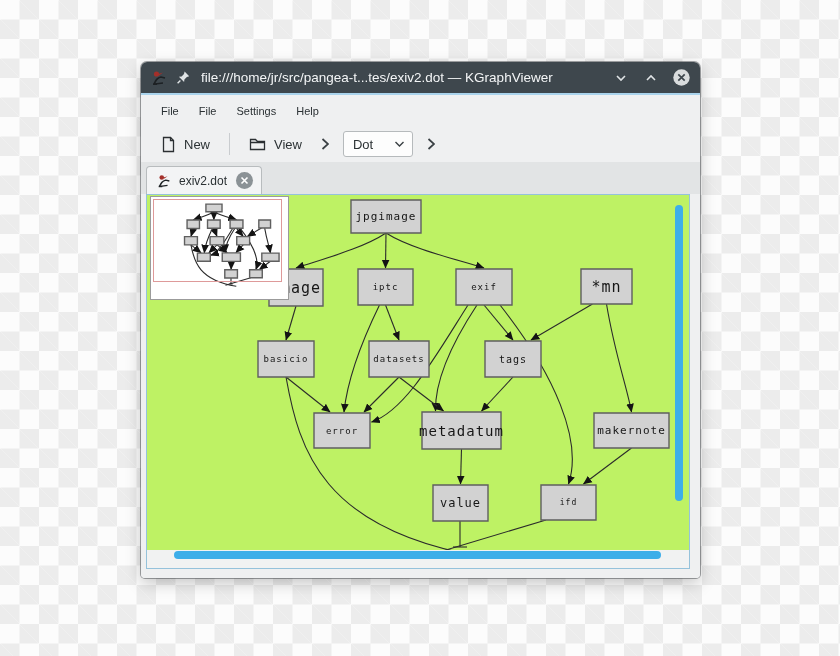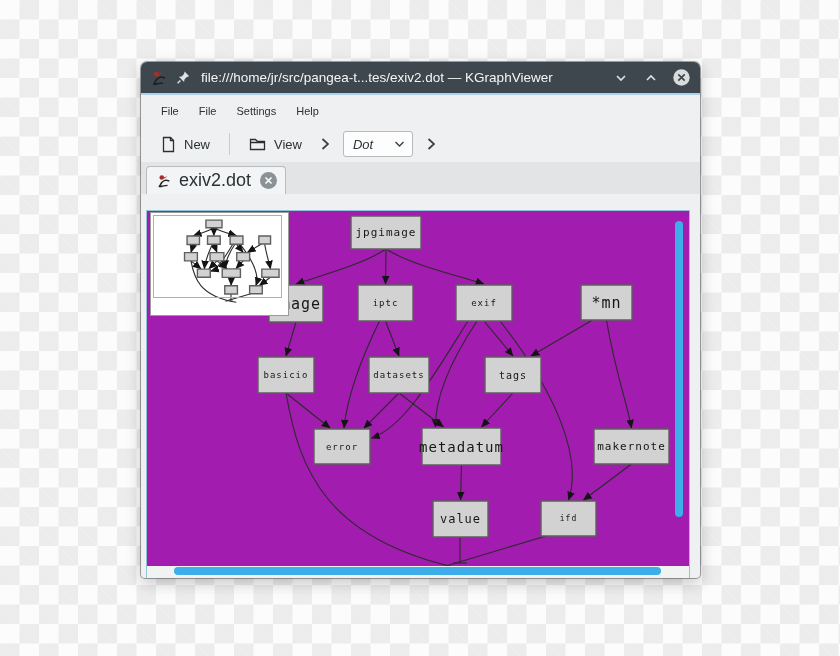--- a/index.html
+++ b/index.html
@@ -39,38 +39,38 @@
   .toolbar{
     height:36px; background:#eff0f1; display:flex; align-items:center;
     padding:0 10px; font-size:13px; color:#2b3134; gap:2px;
   }
   .tool-btn{display:flex; align-items:center; gap:7px; padding:5px 9px; border-radius:3px;}
   .tool-sep{width:1px; height:22px; background:#c9cccf; margin:0 8px;}
   .tool-chev{padding:0 7px; display:flex; align-items:center;}
   .combo{
     display:flex; align-items:center; justify-content:space-between;
     width:70px; height:26px; background:#fdfdfd; border:1px solid #b6babc;
-    border-radius:3px; padding:0 7px 0 9px; margin:0 4px;font-style:italic;
+    border-radius:3px; padding:0 7px 0 9px; margin:0 4px;
   }
   .tabbar{
     height:32px; background:#e2e4e5; display:flex; align-items:flex-end;
     padding:4px 6px 0 5px; position:relative;
   }
   .tab{
     display:flex; align-items:center; gap:7px; height:28px; padding:0 8px 0 9px;
     background:#f3f4f5; border:1px solid #b8bcbe; border-bottom:none;
-    border-radius:4px 4px 0 0; font-size:18px; color:#2b3134; min-width:116px;
+    border-radius:4px 4px 0 0; font-size:12px; color:#2b3134; min-width:116px;
   }
   .tab-close{
     width:17px; height:17px; border-radius:50%; background:#8b9296;
     display:flex; align-items:center; justify-content:center; margin-left:2px;
   }
   .canvas-wrap{
-    position:relative; margin:16px 5px; width:544px; height:375px;
-    background:#a21caf; border:1px solid #95c2db; overflow:hidden;
+    position:relative; margin:0 5px; width:544px; height:375px;
+    background:#bef264; border:1px solid #95c2db; overflow:hidden;
   }
   .overview{
     position:absolute; left:3px; top:1px; width:139px; height:104px;
     background:#ffffff; border:1px solid #9b9b9b; z-index:3;
   }
   .overview svg{position:absolute; left:0; top:0;}
   .view-rect{
     position:absolute; left:2px; top:2px; width:129px; height:83px;
     border:1px solid #de9a9a; z-index:4;
   }

